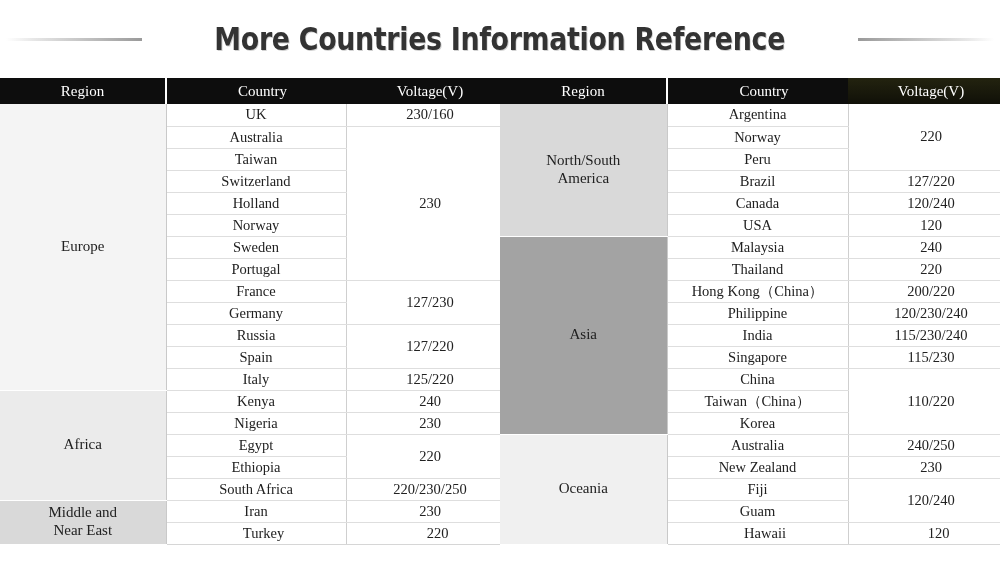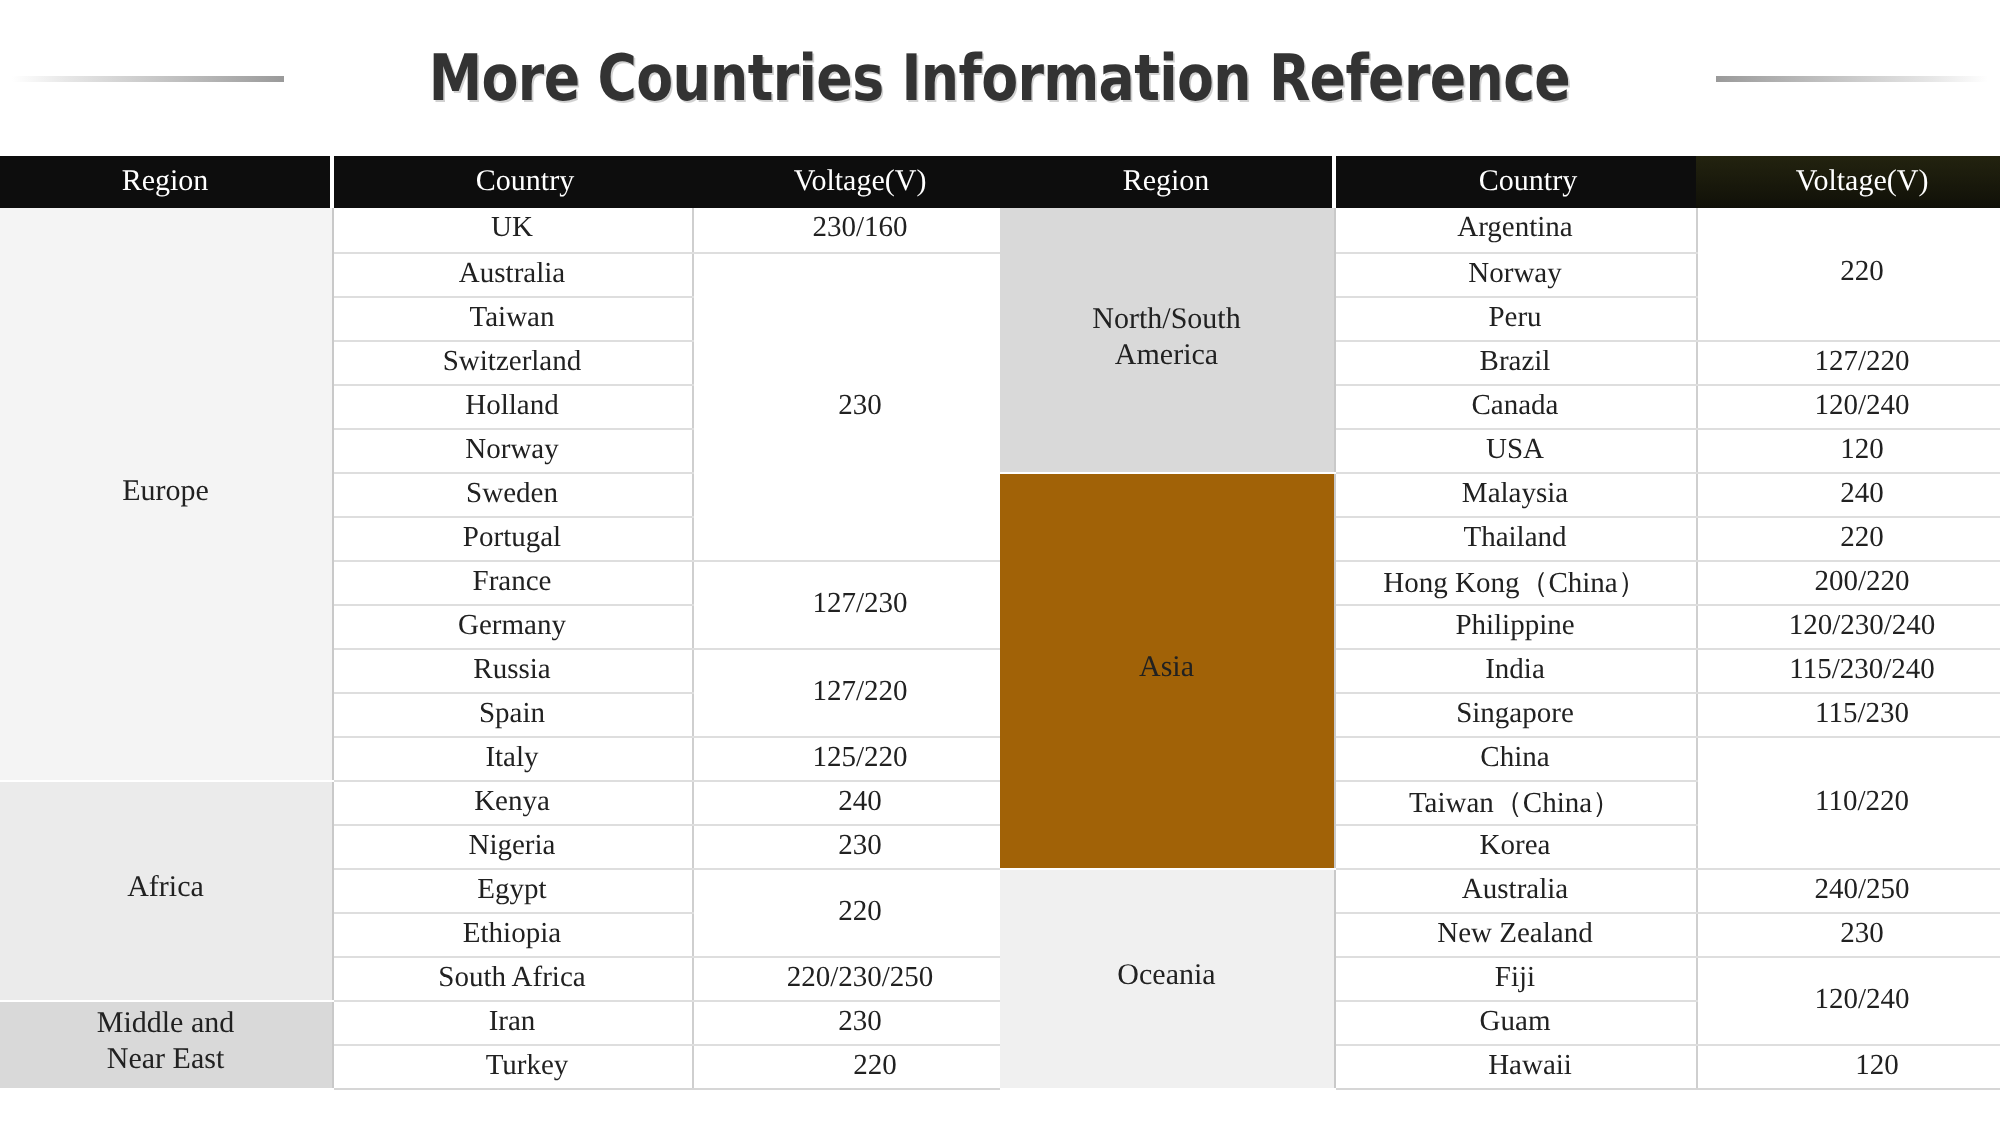--- a/index.html
+++ b/index.html
@@ -235,21 +235,21 @@
           </tr>
           <tr>
             <td class="country">Canada</td>
             <td class="voltage" rowspan="1">120/240</td>
           </tr>
           <tr>
             <td class="country">USA</td>
             <td class="voltage" rowspan="1">120</td>
           </tr>
           <tr>
-            <td class="region r-region" rowspan="9" style="background:#a16207">Asia</td>
+            <td class="region r-region" rowspan="9" style="background:#a3a3a3">Asia</td>
             <td class="country">Malaysia</td>
             <td class="voltage" rowspan="1">240</td>
           </tr>
           <tr>
             <td class="country">Thailand</td>
             <td class="voltage" rowspan="1">220</td>
           </tr>
           <tr>
             <td class="country">Hong Kong（China）</td>
             <td class="voltage" rowspan="1">200/220</td>

